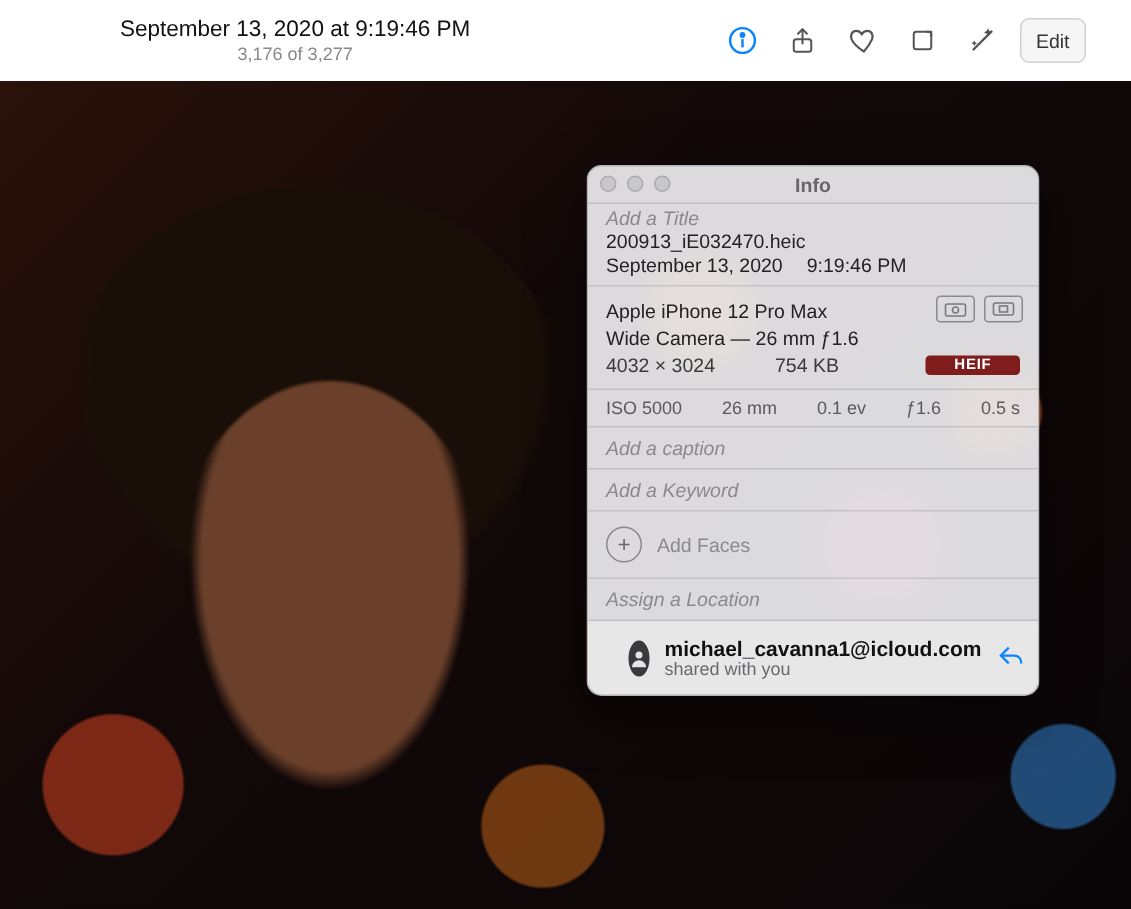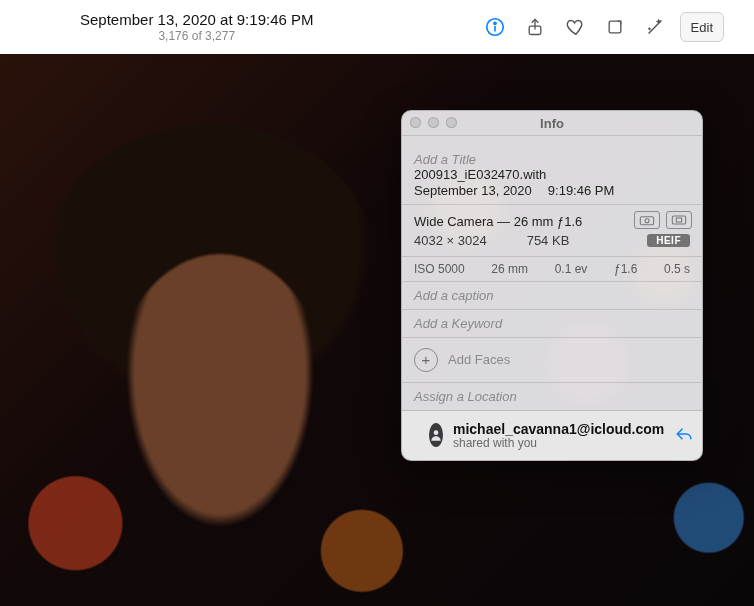--- a/index.html
+++ b/index.html
@@ -57,21 +57,21 @@
     filter: blur(1px);
   }
   .hair {
     position:absolute; left:40px; top:70px; width:340px; height:300px;
     background: radial-gradient(circle at 50% 40%, #1a0f08 0 60%, transparent 65%);
     border-radius: 50%;
   }
   
   .info {
     position: absolute;
-    left: 401px; top: 110px; width: 302px;
+    left: 391px; top: 110px; width: 302px;
     background: rgba(233,232,234,.94);
     border: 1px solid rgba(0,0,0,.18);
     border-radius: 10px;
     box-shadow: 0 12px 38px rgba(0,0,0,.45);
     backdrop-filter: blur(8px);
     font-size: 13px;
     color: #3a3a3c;
   }
   .info .titlebar {
     position: relative; height: 24px;
@@ -82,21 +82,21 @@
   .traffic span { width: 11px; height: 11px; border-radius: 50%; background: #c8c7ca; border: .5px solid rgba(0,0,0,.15);}
   .sec { padding: 6px 12px; border-top: 1px solid rgba(0,0,0,.12); }
   .sec:first-of-type { border-top: none; }
   .placeholder { color: #8a8a8e; font-style: italic; }
   .fname { color:#222; }
   .dateline { display:flex; gap:16px; color:#222; margin-top:1px;}
   .cam-block { position: relative; padding: 8px 12px; border-top: 1px solid rgba(0,0,0,.12);}
   .cam-block .line { color:#222; line-height: 1.35; }
   .cam-icons { position:absolute; right:10px; top:6px; display:flex; gap:6px; }
   .cam-icons .ic { width:26px; height:18px; border:1px solid #8a8a8e; border-radius:3px; display:flex;align-items:center;justify-content:center;font-size:9px;color:#6a6a6e;}
-  .heif { display:inline-block; background:#737373; color:#fff; font-size:10px; font-weight:600; padding:1px 9px; border-radius:3px; letter-spacing:.5px;}
+  .heif { display:inline-block; background:#7f1d1d; color:#fff; font-size:10px; font-weight:600; padding:1px 19px; border-radius:3px; letter-spacing:.5px;}
   .dimline { display:flex; align-items:center; gap:40px; margin-top:2px;}
   .exif {
     display:flex; justify-content: space-between;
     font-size:12px; color:#5a5a5e;
     border-top: 1px solid rgba(0,0,0,.12);
     padding:5px 12px;
   }
   .addfaces { display:flex; align-items:center; gap:10px; padding:10px 12px; border-top:1px solid rgba(0,0,0,.12);}
   .plus { width:24px;height:24px;border:1px solid #8a8a8e;border-radius:50%;display:flex;align-items:center;justify-content:center;color:#6a6a6e;font-size:15px;line-height:1;}
   .shared {
@@ -166,23 +166,23 @@
 <div class="info">
   <div class="titlebar">
     <div class="traffic">
       <span></span>
       <span></span>
       <span></span>
     </div>
     <span>Info</span>
   </div>
 
-  <div class="sec" style="padding-top:16px">
+  <div class="sec" style="padding-top:2px">
     <div class="placeholder">Add a Title</div>
-    <div class="fname">200913_iE032470.with</div>
+    <div class="fname">200913_iE032470.heic</div>
     <div class="dateline">
       <span>September 13, 2020</span>
       <span>9:19:46 PM</span>
     </div>
   </div>
 
   <div class="cam-block">
     <div class="cam-icons">
       <div class="ic">
         <svg width="16" height="12" viewBox="0 0 24 18" fill="none" stroke="#7a7a7e" stroke-width="1.6">
@@ -190,20 +190,21 @@
             <circle cx="12" cy="10" r="3"></circle>
           </svg>
       </div>
       <div class="ic">
         <svg width="16" height="12" viewBox="0 0 24 18" fill="none" stroke="#7a7a7e" stroke-width="1.6">
             <rect x="2" y="3" width="20" height="12" rx="2"></rect>
             <rect x="8" y="6" width="8" height="6"></rect>
           </svg>
       </div>
     </div>
+    <div class="line">Apple iPhone 12 Pro Max</div>
     <div class="line">Wide Camera — 26 mm ƒ1.6</div>
     <div class="dimline">
       <span>4032 × 3024</span>
       <span>754 KB</span>
       <span style="margin-left:auto" class="heif">HEIF</span>
     </div>
   </div>
 
   <div class="exif">
     <span>ISO 5000</span>

